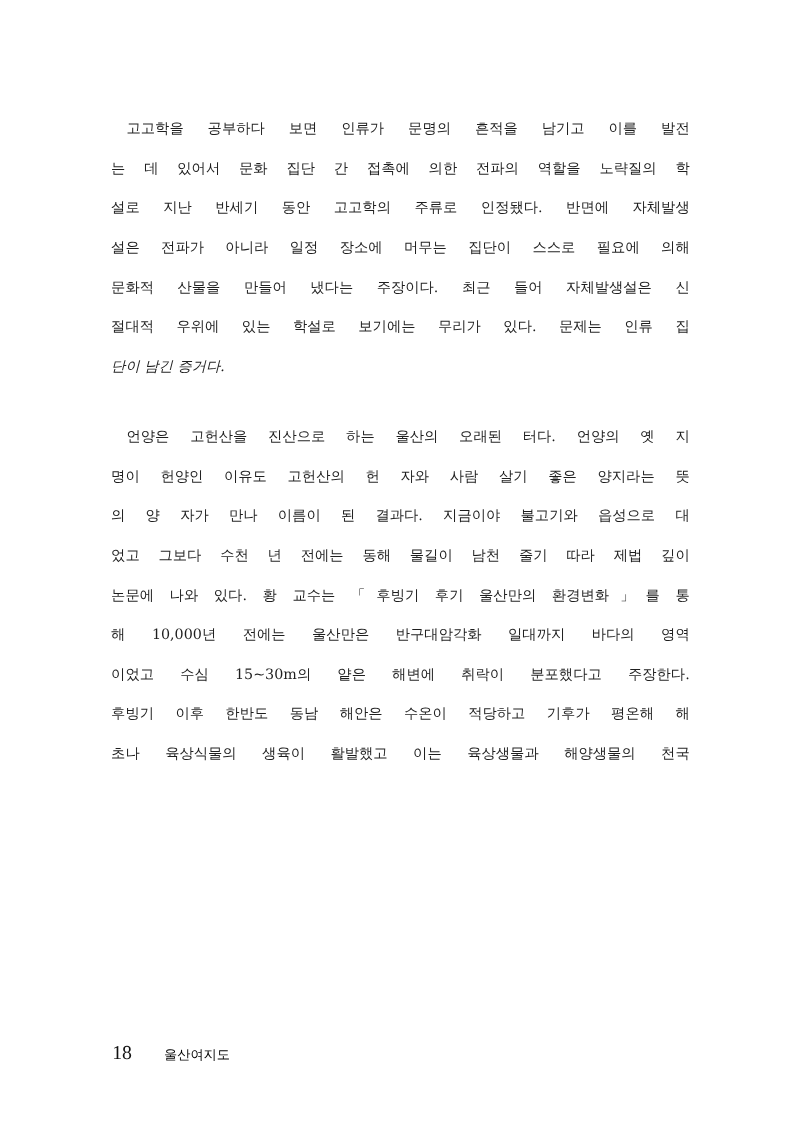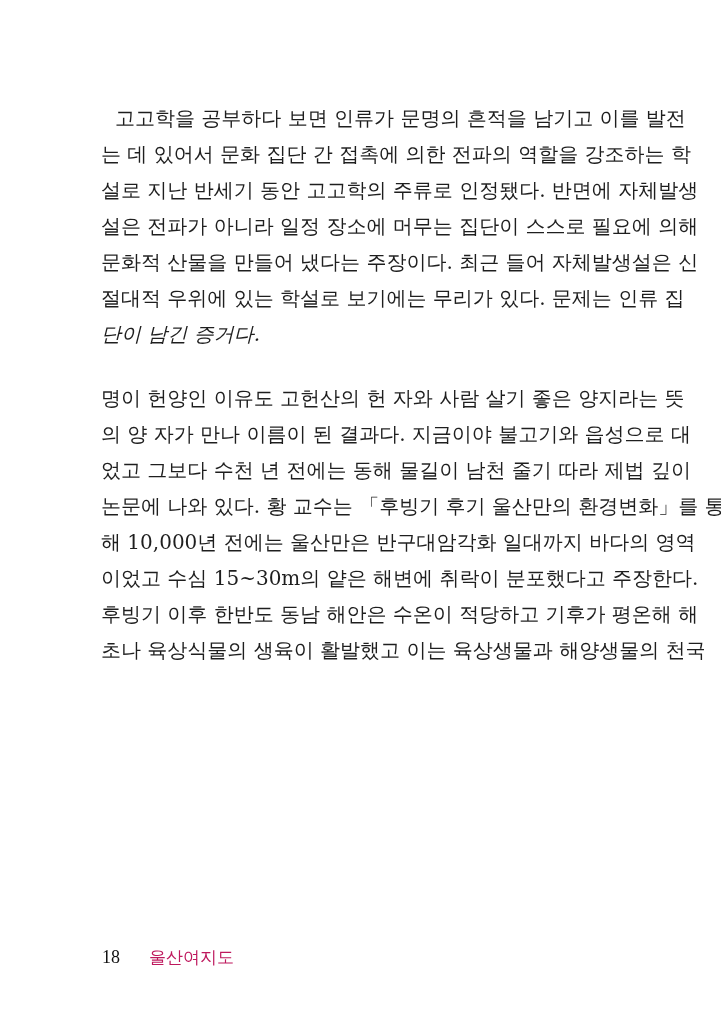--- a/index.html
+++ b/index.html
@@ -23,21 +23,21 @@
     }
     .body-text {
       position: absolute;
       left: 101px;
       top: 100px;
       width: 526px;
     }
     .line {
       height: 36px;
       line-height: 36px;
-      font-size: 20px;
+      font-size: 13px;
       white-space: nowrap;
       text-align: justify;
       text-align-last: justify;
       letter-spacing: 0px;
     }
     .line.last {
       text-align-last: left;
       font-style: italic;
     }
     .line.indent {
@@ -55,43 +55,44 @@
       white-space: nowrap;
     }
     .page-number {
       font-family: "Liberation Serif", "DejaVu Serif", serif;
       font-size: 18px;
       color: #111111;
       margin-right: 24px;
     }
     .book-title {
       font-family: "DejaVu Sans", sans-serif;
-      font-size: 17px;
-      color: #be185d;
+      font-size: 12px;
+      color: #000000;
     }
   </style>
 </head>
 <body>
 
 <div class="page">
   <div class="body-text">
 
     <div>
       <div class="line indent">고고학을 공부하다 보면 인류가 문명의 흔적을 남기고 이를 발전</div>
-      <div class="line">는 데 있어서 문화 집단 간 접촉에 의한 전파의 역할을 강조하는 학</div>
+      <div class="line">는 데 있어서 문화 집단 간 접촉에 의한 전파의 역할을 노략질의 학</div>
       <div class="line">설로 지난 반세기 동안 고고학의 주류로 인정됐다. 반면에 자체발생</div>
       <div class="line">설은 전파가 아니라 일정 장소에 머무는 집단이 스스로 필요에 의해</div>
       <div class="line">문화적 산물을 만들어 냈다는 주장이다. 최근 들어 자체발생설은 신</div>
       <div class="line">절대적 우위에 있는 학설로 보기에는 무리가 있다. 문제는 인류 집</div>
       <div class="line last">단이 남긴 증거다.</div>
     </div>
 
     <div class="paragraph-gap"></div>
 
     <div>
+      <div class="line indent">언양은 고헌산을 진산으로 하는 울산의 오래된 터다. 언양의 옛 지</div>
       <div class="line">명이 헌양인 이유도 고헌산의 헌 자와 사람 살기 좋은 양지라는 뜻</div>
       <div class="line">의 양 자가 만나 이름이 된 결과다. 지금이야 불고기와 읍성으로 대</div>
       <div class="line">었고 그보다 수천 년 전에는 동해 물길이 남천 줄기 따라 제법 깊이</div>
       <div class="line">논문에 나와 있다. 황 교수는 「후빙기 후기 울산만의 환경변화」를 통</div>
       <div class="line">해 10,000년 전에는 울산만은 반구대암각화 일대까지 바다의 영역</div>
       <div class="line">이었고 수심 15~30m의 얕은 해변에 취락이 분포했다고 주장한다.</div>
       <div class="line">후빙기 이후 한반도 동남 해안은 수온이 적당하고 기후가 평온해 해</div>
       <div class="line">초나 육상식물의 생육이 활발했고 이는 육상생물과 해양생물의 천국</div>
     </div>
 

